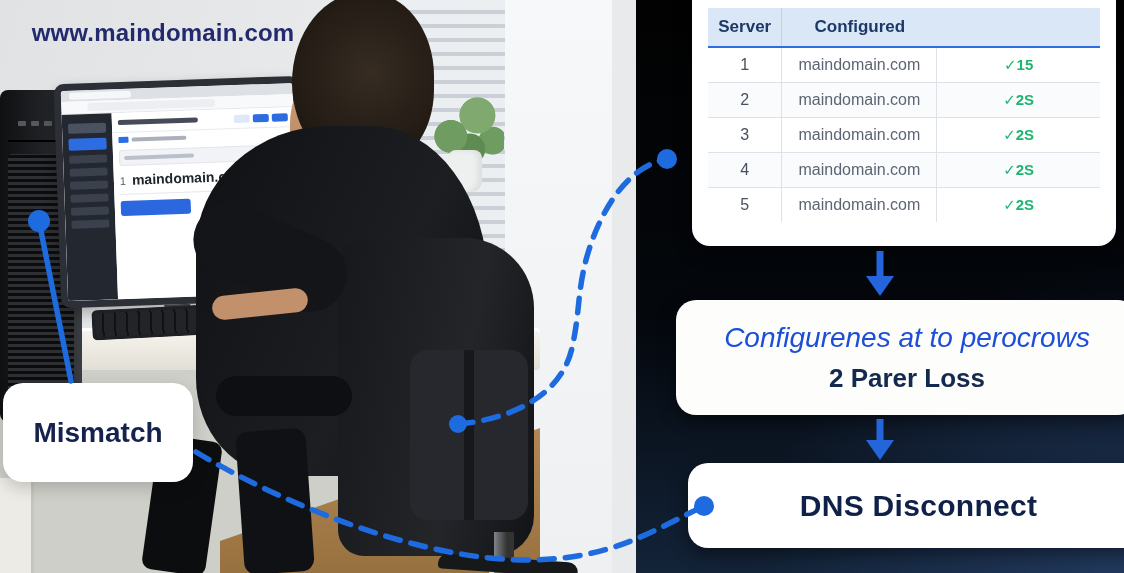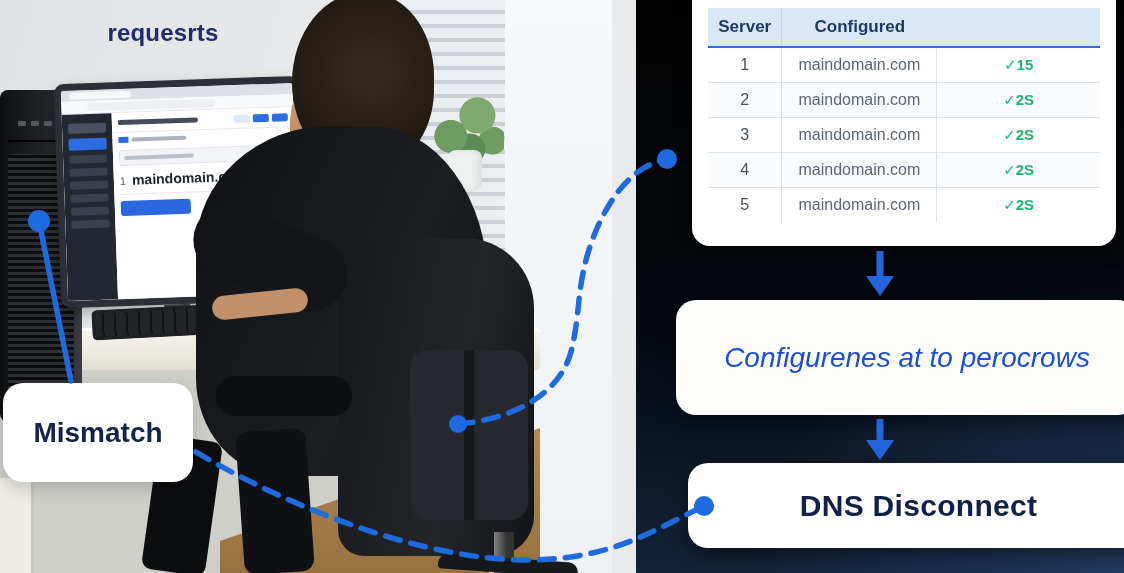--- a/index.html
+++ b/index.html
@@ -231,21 +231,21 @@
     <div class="abs leg2"></div>
     <div class="abs chair-back"></div>
     <div class="abs chair-wing"></div>
     <div class="abs person-arm"></div>
     <div class="abs person-hand"></div>
     <div class="abs chair-armrest"></div>
     <div class="abs chair-post"></div>
     <div class="abs chair-base"></div>
 
     <div class="abs caption">
-      <div>requesrts</div>
+      <div>www.maindomain.com</div>
     </div>
   </div>
 
   <div class="abs panel">
     <div class="abs table-card">
       <div class="thead">
         <div class="th c1">Server</div>
         <div class="th c2">Configured</div>
       </div>
       <div id="tbody">
@@ -276,20 +276,21 @@
   <div class="trow">
     <div class="td c1 f-server">5</div>
     <div class="td c2 f-conf">maindomain.com</div>
     <div class="td c3 f-status">✓2S</div>
   </div>
 </div>
     </div>
 
     <div class="abs config-box">
       <div class="cfg1">Configurenes at to perocrows</div>
+      <div class="cfg2">2 Parer Loss</div>
     </div>
 
     <div class="abs dns-box">
       <div>DNS Disconnect</div>
     </div>
   </div>
 
   <div class="abs mismatch">
     <div>Mismatch</div>
   </div>

